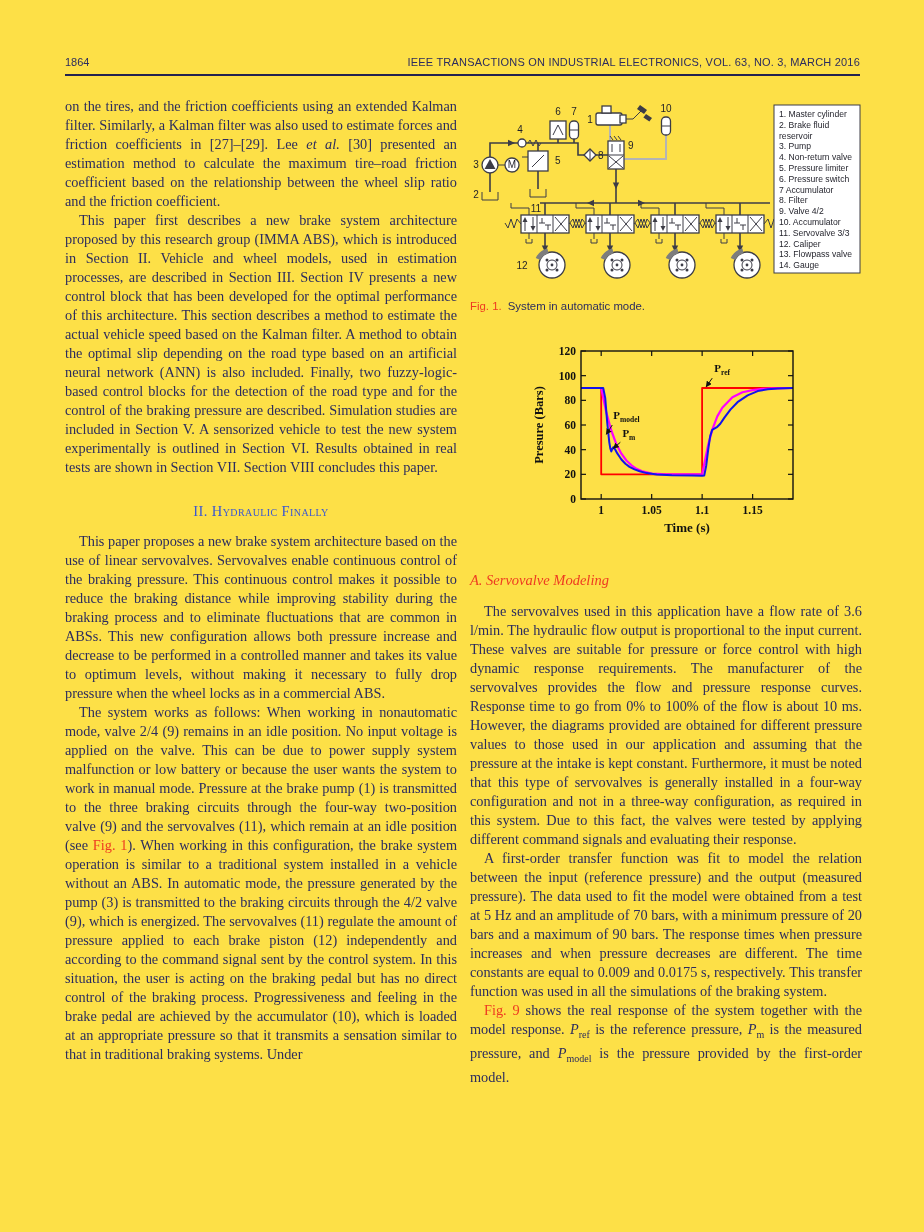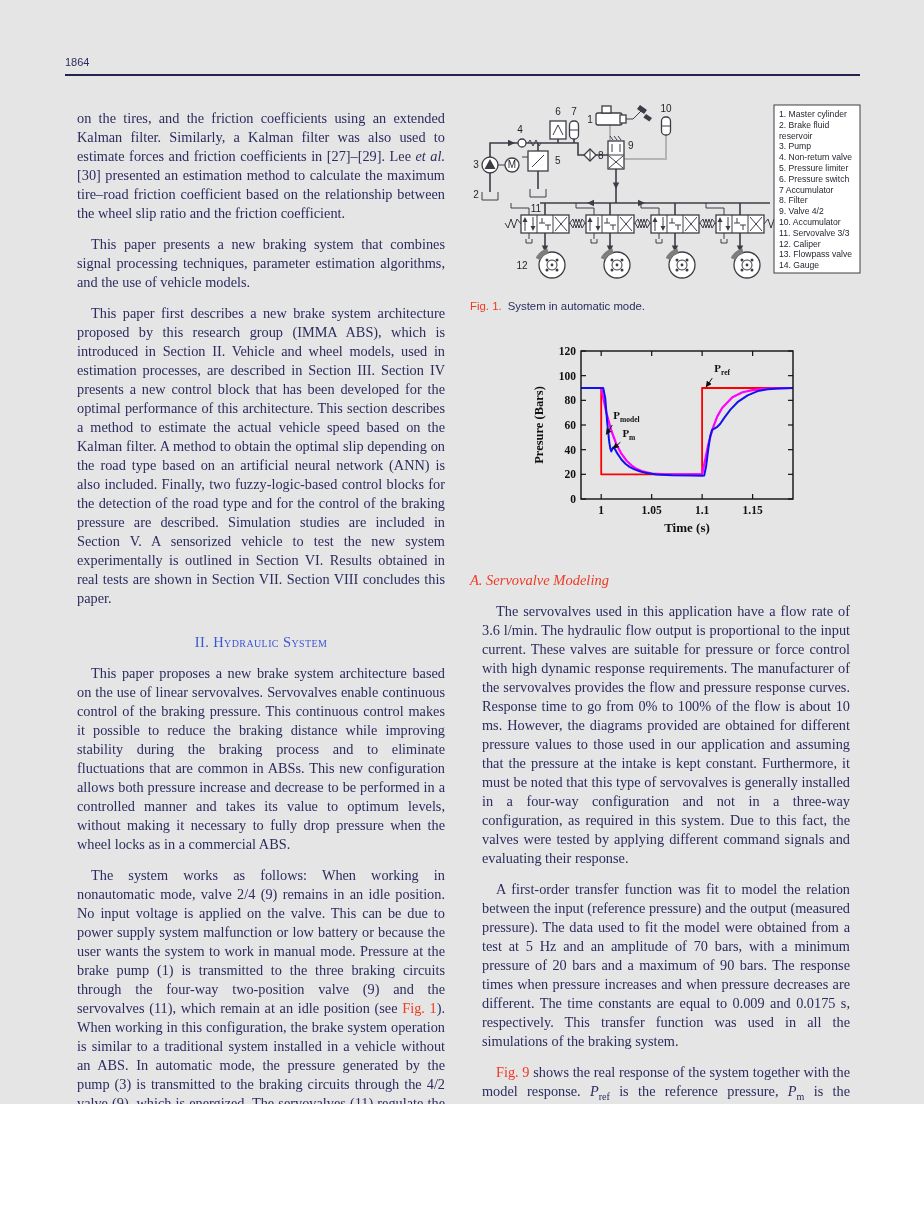--- a/index.html
+++ b/index.html
@@ -1,28 +1,28 @@
 <!DOCTYPE html>
 <html><head>
 <meta charset="utf-8">
 <style>
   html,body{margin:0;padding:0;background:#ffffff;}
-  .page{position:relative;width:924px;height:1104px;background:#e5e5e5;overflow:hidden;
+  .page{position:relative;width:924px;height:1232px;background:#fde047;overflow:hidden;
         font-family:"Liberation Serif",serif;color:#2c2c5e;}
   
   .hdr-num{position:absolute;left:65px;top:56px;font-family:"Liberation Sans",sans-serif;
            font-size:11px;color:#2c2c5e;}
   .hdr-journal{position:absolute;right:64px;top:56px;font-family:"Liberation Sans",sans-serif;
            font-size:11px;color:#2c2c5e;letter-spacing:.2px;}
   .hdr-rule{position:absolute;left:65px;top:74px;width:795px;height:2px;background:#23234f;}
   
   .col{position:absolute;top:97px;width:392px;font-size:14.3px;line-height:19px;text-align:justify;}
   .col-left{left:65px;}
   .col-right{left:470px;}
-  p.body-par{margin:12px;}
+  p.body-par{margin:0;}
   p.indent{text-indent:14px;}
   .figref{color:#ee3a21;}
   sub{font-size:70%;}
   h2.sec{margin:25px 0 11px 0;text-align:center;font-size:14.5px;font-weight:normal;
          color:#3a57d2;font-variant:small-caps;letter-spacing:.4px;}
   h3.subsec{margin:24px 0 12px 0;font-size:14.5px;font-weight:normal;font-style:italic;
          color:#ee3a21;font-family:Liberation Serif, serif;}
   .caption{margin:6px 0 0 0;font-family:Liberation Sans, sans-serif;font-size:11.4px;
            line-height:14px;color:#2c2c5e;text-align:left;}
   .caption .figref{margin-right:6px;}
@@ -38,27 +38,27 @@
   #fig1-svg .symthin{stroke:#3c3c46;stroke-width:1;fill:none;}
   #fig1-svg .solid{fill:#3c3c46;stroke:none;}
   #fig1-svg .caliper{stroke:#7d7d7d;stroke-width:5;fill:none;}
 </style>
 </head>
 <body>
 
 <div class="page">
 
   <div class="hdr-num">1864</div>
+  <div class="hdr-journal">IEEE TRANSACTIONS ON INDUSTRIAL ELECTRONICS, VOL. 63, NO. 3, MARCH 2016</div>
   <div class="hdr-rule"></div>
 
   <div class="col col-left">
     <p class="body-par">on the tires, and the friction coefficients using an extended Kalman filter. Similarly, a Kalman filter was also used to estimate forces and friction coefficients in [27]–[29]. Lee <i>et al.</i> [30] presented an estimation method to calculate the maximum tire–road friction coefficient based on the relationship between the wheel slip ratio and the friction coefficient.</p>
-    <p class="body-par indent">This paper presents a new braking system that combines signal processing techniques, parameter estimation algorithms, and the use of vehicle models.</p>
     <p class="body-par indent">This paper first describes a new brake system architecture proposed by this research group (IMMA ABS), which is introduced in Section II. Vehicle and wheel models, used in estimation processes, are described in Section III. Section IV presents a new control block that has been developed for the optimal performance of this architecture. This section describes a method to estimate the actual vehicle speed based on the Kalman filter. A method to obtain the optimal slip depending on the road type based on an artificial neural network (ANN) is also included. Finally, two fuzzy-logic-based control blocks for the detection of the road type and for the control of the braking pressure are described. Simulation studies are included in Section V. A sensorized vehicle to test the new system experimentally is outlined in Section VI. Results obtained in real tests are shown in Section VII. Section VIII concludes this paper.</p>
-    <h2 class="sec">II. Hydraulic System</h2>
+    <h2 class="sec">II. Hydraulic Finally</h2>
     <p class="body-par indent">This paper proposes a new brake system architecture based on the use of linear servovalves. Servovalves enable continuous control of the braking pressure. This continuous control makes it possible to reduce the braking distance while improving stability during the braking process and to eliminate fluctuations that are common in ABSs. This new configuration allows both pressure increase and decrease to be performed in a controlled manner and takes its value to optimum levels, without making it necessary to fully drop pressure when the wheel locks as in a commercial ABS.</p>
     <p class="body-par indent">The system works as follows: When working in nonautomatic mode, valve 2/4 (9) remains in an idle position. No input voltage is applied on the valve. This can be due to power supply system malfunction or low battery or because the user wants the system to work in manual mode. Pressure at the brake pump (1) is transmitted to the three braking circuits through the four-way two-position valve (9) and the servovalves (11), which remain at an idle position (see <span class="figref">Fig. 1</span>). When working in this configuration, the brake system operation is similar to a traditional system installed in a vehicle without an ABS. In automatic mode, the pressure generated by the pump (3) is transmitted to the braking circuits through the 4/2 valve (9), which is energized. The servovalves (11) regulate the amount of pressure applied to each brake piston (12) independently and according to the command signal sent by the control system. In this situation, the user is acting on the braking pedal but has no direct control of the braking process. Progressiveness and feeling in the brake pedal are achieved by the accumulator (10), which is loaded at an appropriate pressure so that it transmits a sensation similar to that in traditional braking systems. Under</p>
   </div>
 
   <div class="col col-right">
 
     <svg id="fig1-svg" width="392" height="196" viewBox="0 0 392 196" xmlns="http://www.w3.org/2000/svg">
       <defs>
         <marker id="arr1" viewBox="0 0 10 10" refX="8.5" refY="5" markerWidth="6.5" markerHeight="6.5" orient="auto">
           <path d="M0,0 L10,5 L0,10 z" fill="#3c3c46"></path>

